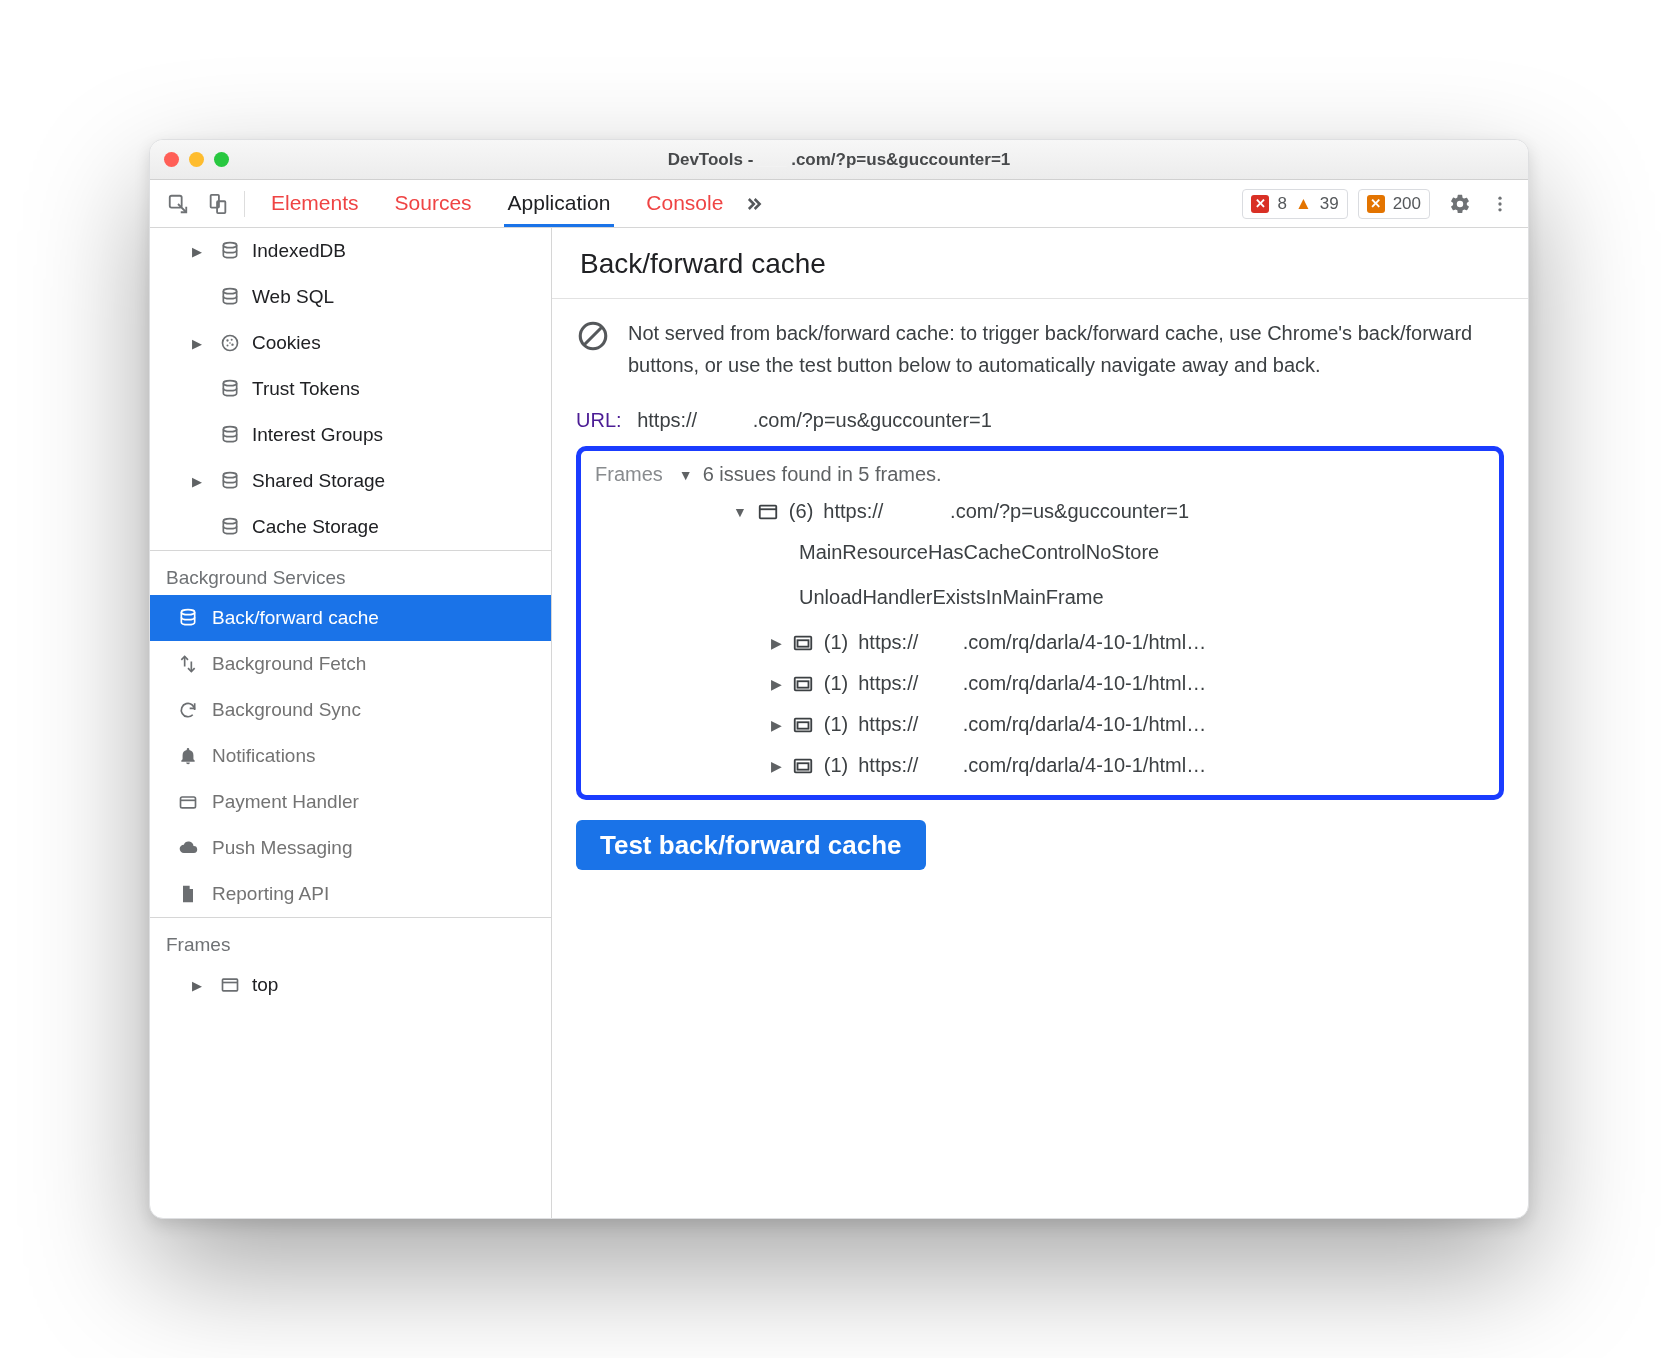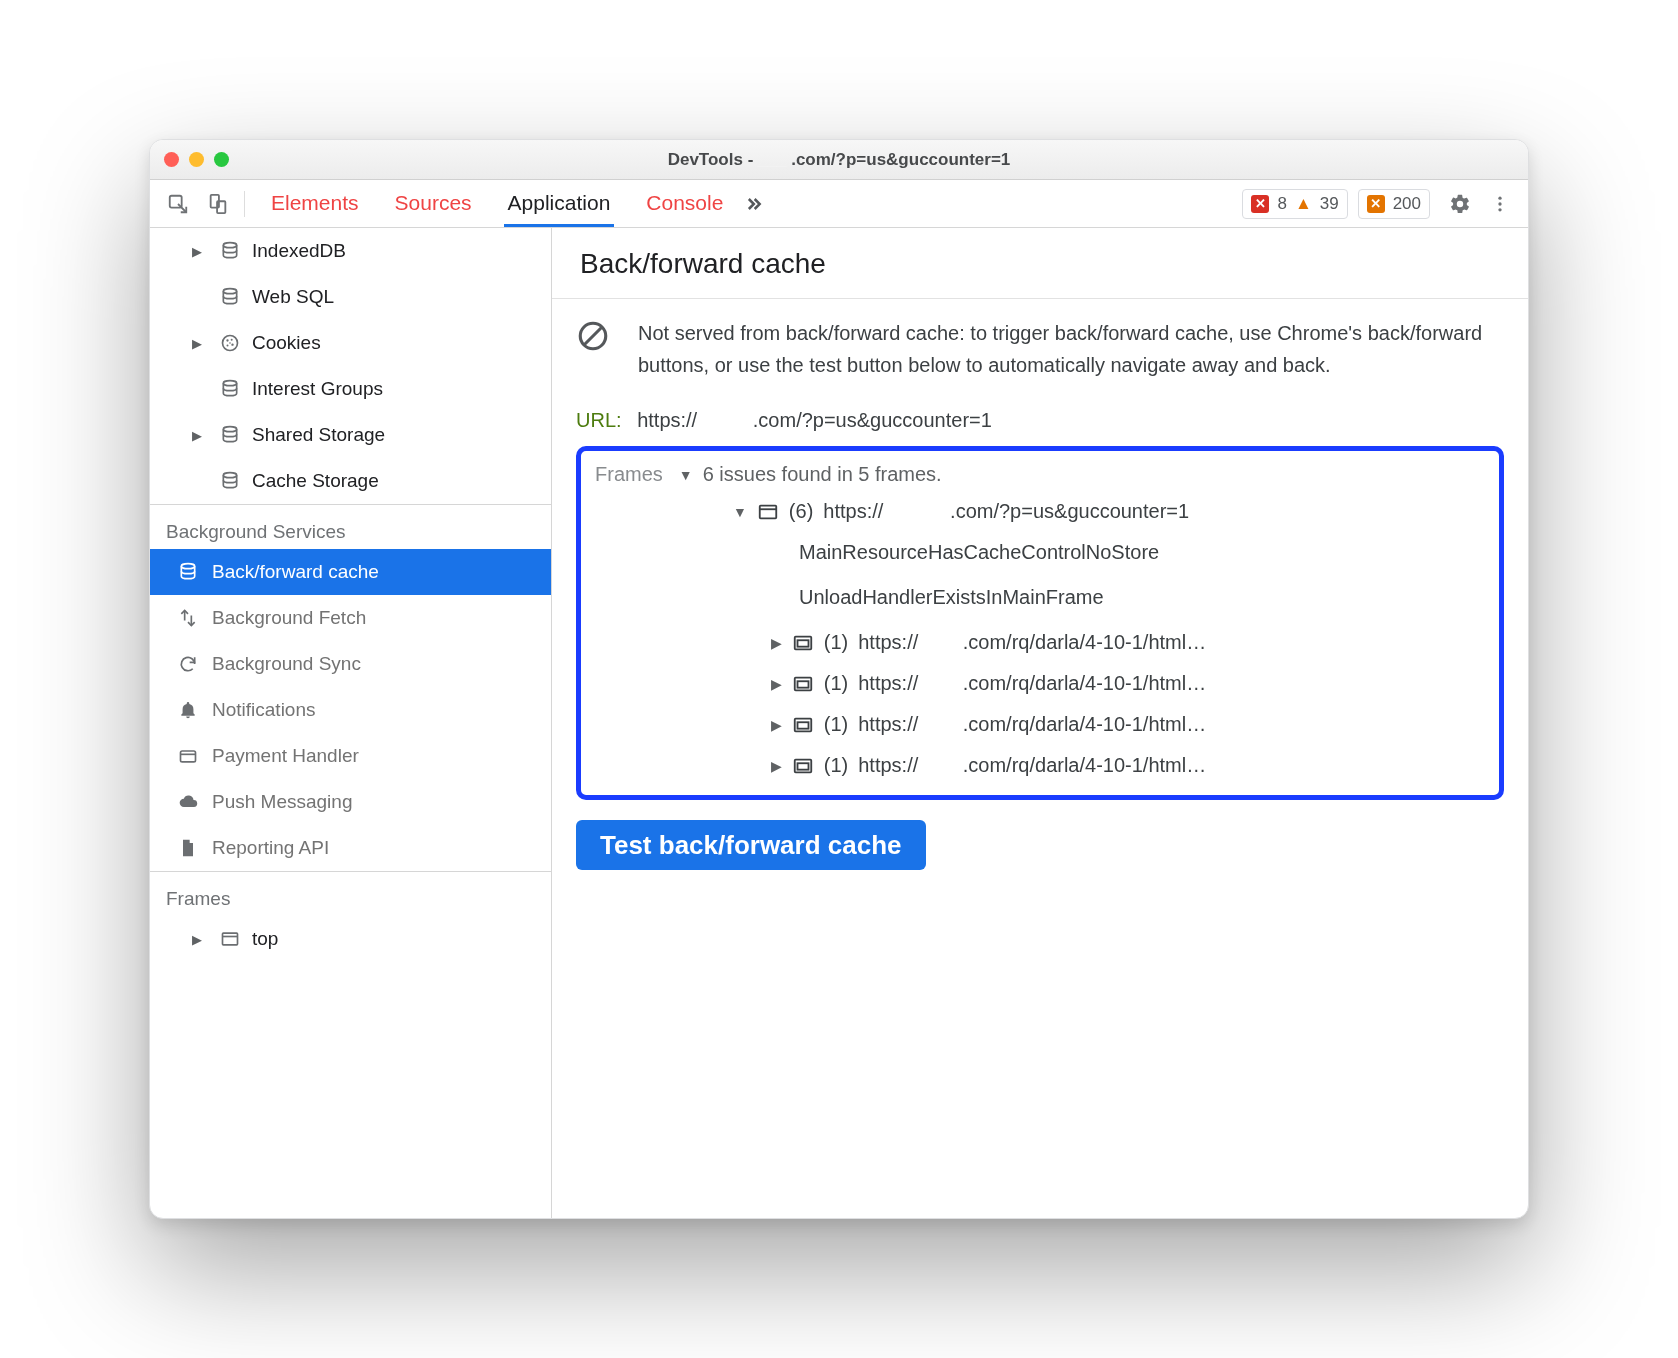--- a/index.html
+++ b/index.html
@@ -106,25 +106,25 @@
   .svc-row.selected .svc-ico { color:#fff; }
   .svc-ico { width:24px; display:inline-flex; align-items:center; justify-content:center; color:#6b6e71; flex:none; }
 
   
   .main { flex:1; display:flex; flex-direction:column; min-width:0; }
   .main-header {
     border-bottom:1px solid #e2e2e2; padding: 20px 28px 18px;
     font-size:28px; font-weight:500; color:#202124;
   }
   .main-content { padding: 18px 24px 24px 24px; flex:1; overflow:hidden; }
-  .notice { display:flex; gap:28px; align-items:flex-start; margin-bottom: 28px; }
+  .notice { display:flex; gap:18px; align-items:flex-start; margin-bottom: 28px; }
   .notice-icon { color:#55585b; flex:none; margin-top:2px; }
   .notice-text { font-size:20px; line-height:32px; color:#3c4043; }
   .url-row { font-size:20px; color:#3c4043; margin: 8px 0 14px 0; }
-  .url-row .lbl { color:#4d7c0f; margin-right:10px; }
+  .url-row .lbl { color:#4c1d95; margin-right:10px; }
   .masked { color:#fff; }
 
   .frames-box {
     border: 5px solid #1a3cff; border-radius:10px;
     padding: 12px 14px 14px 14px;
   }
   .frames-head { display:flex; align-items:center; gap:10px; font-size:20px; color:#5f6264; margin-bottom:14px; }
   .frames-head .lbl { color:#888b8e; margin-right:6px; }
   .tri { font-size:14px; color:#5f6264; }
   .frame-line {
@@ -248,20 +248,31 @@
             <svg width="20" height="20" viewBox="0 0 24 24" fill="currentColor">
               <circle cx="12" cy="12" r="9" fill="none" stroke="currentColor" stroke-width="2"></circle>
               <circle cx="9" cy="9" r="1.4"></circle>
               <circle cx="14" cy="8" r="1.2"></circle>
               <circle cx="9" cy="15" r="1.2"></circle>
               <circle cx="15" cy="14" r="1.4"></circle>
               <circle cx="12" cy="12" r="1"></circle>
             </svg>
           </span>
         <span>Cookies</span>
+      </div>
+      <div class="tree-row d2">
+        <span class="arrow"></span>
+        <span class="ico">
+            <svg width="20" height="20" viewBox="0 0 24 24" fill="none" stroke="currentColor" stroke-width="2">
+              <ellipse cx="12" cy="5" rx="8" ry="3"></ellipse>
+              <path d="M4 5v6c0 1.7 3.6 3 8 3s8-1.3 8-3V5"></path>
+              <path d="M4 11v6c0 1.7 3.6 3 8 3s8-1.3 8-3v-6"></path>
+            </svg>
+          </span>
+        <span>Trust Tokens</span>
       </div>
       <div class="tree-row d2">
         <span class="arrow"></span>
         <span class="ico">
             <svg width="20" height="20" viewBox="0 0 24 24" fill="none" stroke="currentColor" stroke-width="2">
               <ellipse cx="12" cy="5" rx="8" ry="3"></ellipse>
               <path d="M4 5v6c0 1.7 3.6 3 8 3s8-1.3 8-3V5"></path>
               <path d="M4 11v6c0 1.7 3.6 3 8 3s8-1.3 8-3v-6"></path>
             </svg>
           </span>

